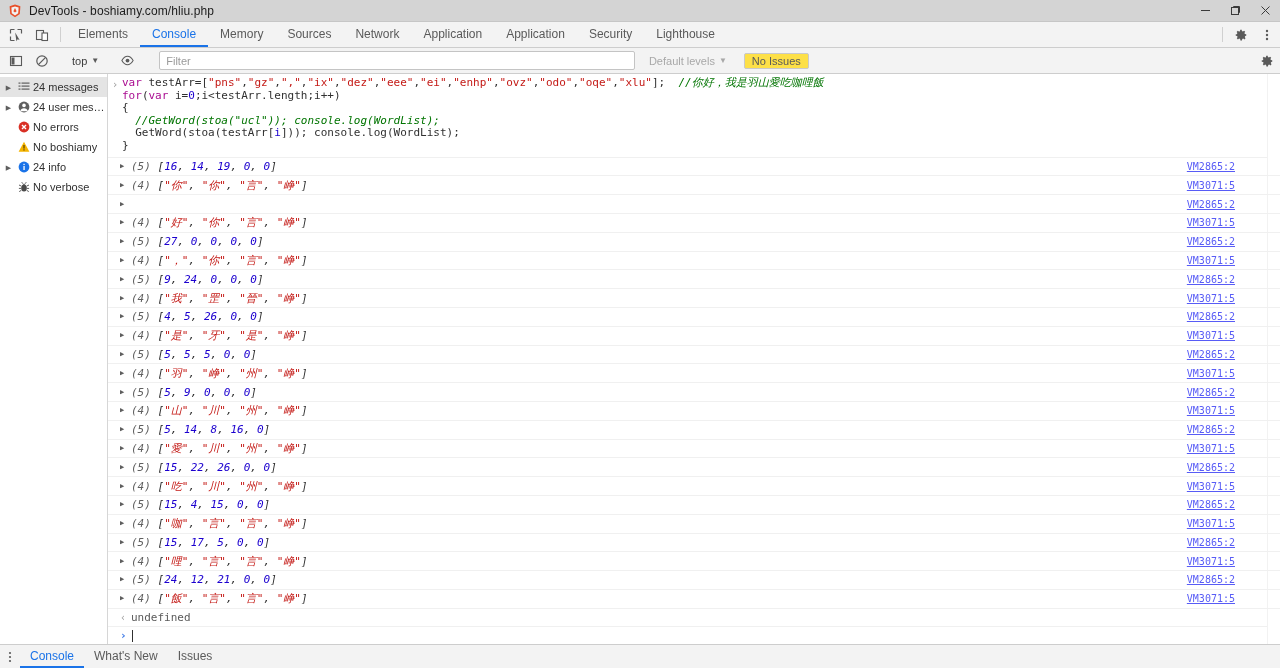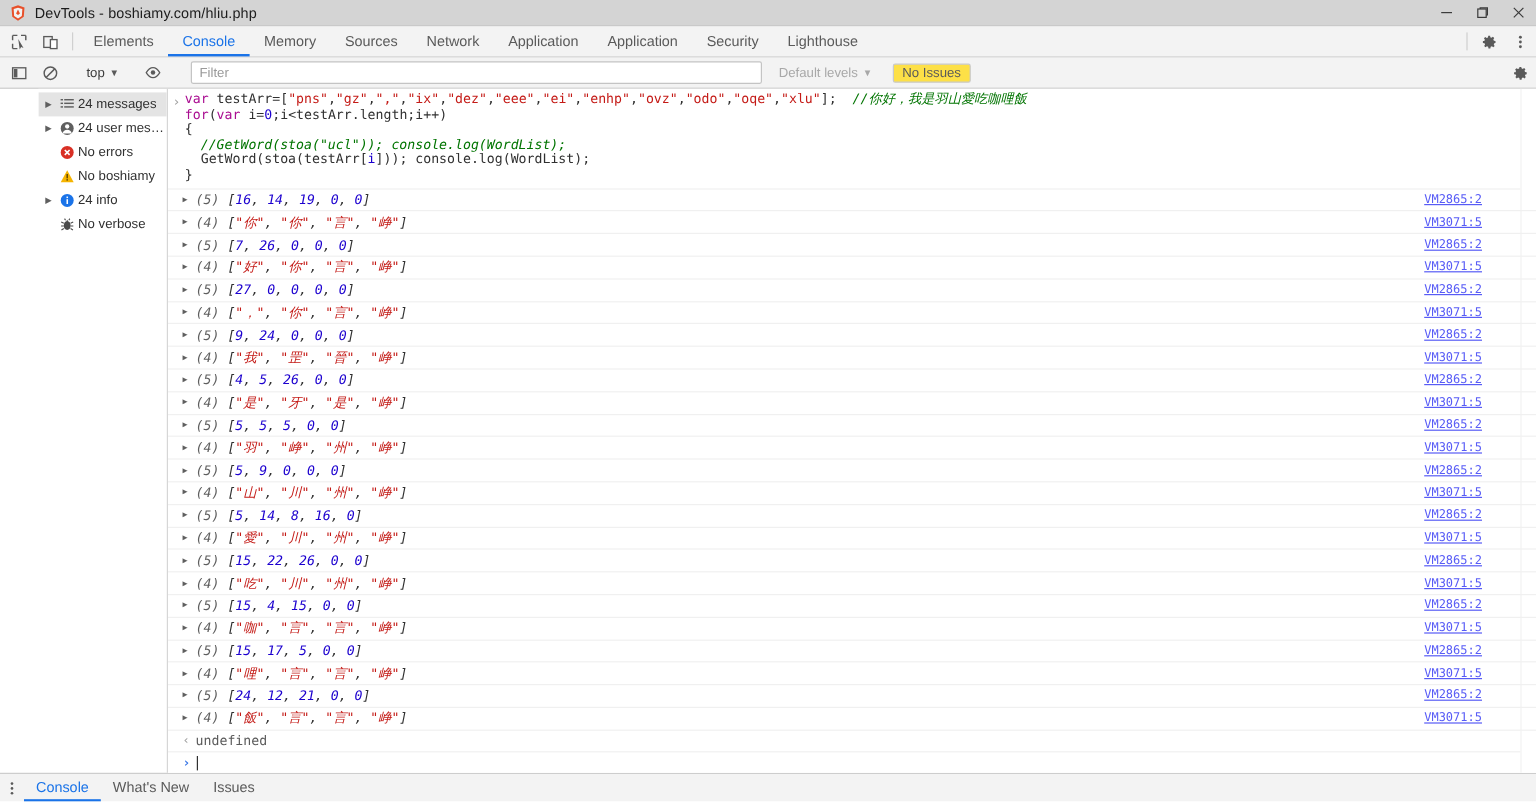--- a/index.html
+++ b/index.html
@@ -67,21 +67,21 @@
     white-space: nowrap;
   }
   .levels .caret { margin-left: 4px; font-size: 8px; }
   .issues-btn {
     font-size: 11px; color: #5a5a5a; border: 1px solid #c9c9c9; border-radius: 2px;
     background: #fde047; padding: 1px 7px; margin-right: 8px; white-space: nowrap;
   }
   .fb-spacer { flex: 1 1 auto; }
 
   
-  .body { flex: 1 1 auto; display: flex; min-height: 0; padding-left: 32px; }
+  .body { flex: 1 1 auto; display: flex; min-height: 0; }
 
   .sidebar {
     width: 108px; flex: 0 0 108px; background: #fff; border-right: 1px solid #d6d6d6;
     padding-top: 3px; overflow: hidden;
   }
   .side-item {
     height: 20px; display: flex; align-items: center; font-size: 11px; color: #303030;
     padding-left: 2px; white-space: nowrap;
   }
   .side-item.selected { background: #e4e4e4; }
@@ -372,21 +372,20 @@
             <span class="row-content"><span class="count">(5) </span><span class="brk">[</span><span class="varr">16</span><span class="brk">, </span><span class="varr">14</span><span class="brk">, </span><span class="varr">19</span><span class="brk">, </span><span class="varr">0</span><span class="brk">, </span><span class="varr">0</span><span class="brk">]</span></span>
             <a class="src">VM2865:2</a>
           </div>
           <div class="row">
             <span class="row-arrow">▶</span>
             <span class="row-content"><span class="count">(4) </span><span class="brk">[</span><span class="vstr">"你"</span><span class="brk">, </span><span class="vstr">"你"</span><span class="brk">, </span><span class="vstr">"言"</span><span class="brk">, </span><span class="vstr">"峥"</span><span class="brk">]</span></span>
             <a class="src">VM3071:5</a>
           </div>
           <div class="row">
             <span class="row-arrow">▶</span>
-            <span class="row-content"><span class="count">(5) </span><span class="brk">[</span><span class="varr">7</span><span class="brk">, </span><span class="varr">26</span><span class="brk">, </span><span class="varr">0</span><span class="brk">, </span><span class="varr">0</span><span class="brk">, </span><span class="varr">0</span><span class="brk">]</span></span>
             <a class="src">VM2865:2</a>
           </div>
           <div class="row">
             <span class="row-arrow">▶</span>
             <span class="row-content"><span class="count">(4) </span><span class="brk">[</span><span class="vstr">"好"</span><span class="brk">, </span><span class="vstr">"你"</span><span class="brk">, </span><span class="vstr">"言"</span><span class="brk">, </span><span class="vstr">"峥"</span><span class="brk">]</span></span>
             <a class="src">VM3071:5</a>
           </div>
           <div class="row">
             <span class="row-arrow">▶</span>
             <span class="row-content"><span class="count">(5) </span><span class="brk">[</span><span class="varr">27</span><span class="brk">, </span><span class="varr">0</span><span class="brk">, </span><span class="varr">0</span><span class="brk">, </span><span class="varr">0</span><span class="brk">, </span><span class="varr">0</span><span class="brk">]</span></span>

